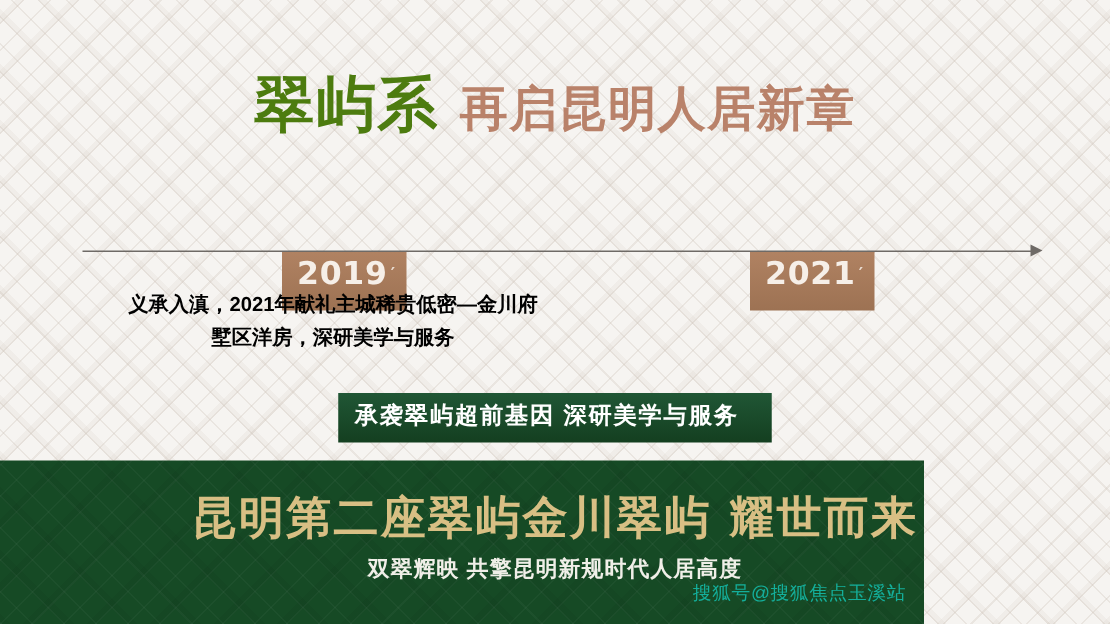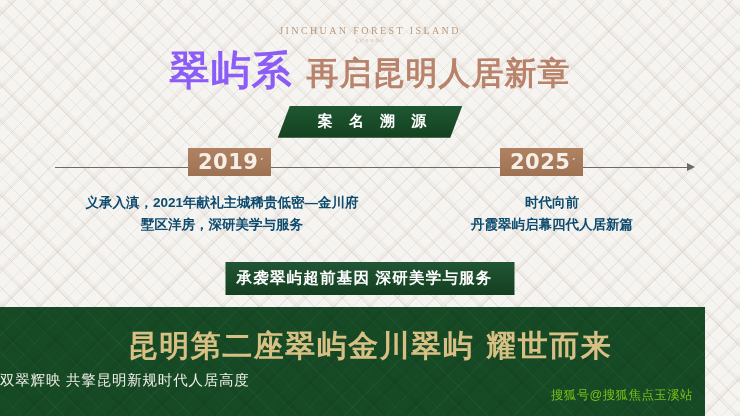--- a/index.html
+++ b/index.html
@@ -69,21 +69,21 @@
     width: 740px;
     text-align: center;
     white-space: nowrap;
     line-height: 1;
   }
   .headline-green {
     font-family: "DejaVu Sans", sans-serif;
     font-weight: bold;
     font-size: 40px;
     letter-spacing: 1px;
-    color: #8b5cf6;
+    color: #4d7c0f;
     vertical-align: baseline;
   }
   .headline-bronze {
     font-family: "DejaVu Sans", sans-serif;
     font-weight: bold;
     font-size: 32px;
     letter-spacing: 1px;
     color: #b9826a;
     margin-left: 14px;
     vertical-align: baseline;
@@ -119,48 +119,48 @@
     position: absolute;
     top: 163px;
     left: 687px;
     width: 0; height: 0;
     border-top: 4px solid transparent;
     border-bottom: 4px solid transparent;
     border-left: 8px solid #6e6a66;
   }
   .year-badge {
     position: absolute;
-    top: 148px;
+    top: 168px;
     height: 28px;
     background: linear-gradient(180deg,#b08262 0%, #9d7253 100%);
     color: #f6efe8;
     font-family: "DejaVu Sans", sans-serif;
     font-weight: bold;
     font-size: 21px;
     line-height: 28px;
-    padding: 0 9px 0 10px;
+    padding: 0 9px 11px 10px;
     letter-spacing: 0.5px;
     white-space: nowrap;
   }
   .year-badge .tick {
     font-size: 11px;
     vertical-align: top;
     position: relative;
     top: 1px;
     left: 2px;
     opacity: 0.85;
   }
   #badge-2019 { left: 188px; }
   #badge-2025 { left: 500px; }
 
   
   .tl-text {
     position: absolute;
     text-align: center;
-    color: #0c4a6e;
+    color: #000000;
     font-size: 13.5px;
     font-weight: bold;
     line-height: 1.62;
     white-space: nowrap;
   }
   #tl-text-left  { top: 192px; left: 62px;  width: 320px; }
   #tl-text-right { top: 192px; left: 437px; width: 230px; }
 
   
   .slogan-bar {
@@ -176,21 +176,21 @@
     padding: 6px 22px 7px 11px;
     line-height: 1.3;
     white-space: nowrap;
   }
 
   
   .green-panel {
     position: absolute;
     left: 0;
     top: 307px;
-    width: 705px;
+    width: 616px;
     height: 109px;
     background-color: #164a25;
     overflow: hidden;
   }
   .green-panel .texture-dark {
     position: absolute;
     inset: 0;
     background-image:
       repeating-linear-gradient(45deg,  rgba(255,255,255,0.030) 0 1px, rgba(0,0,0,0) 1px 15px),
       repeating-linear-gradient(-45deg, rgba(255,255,255,0.030) 0 1px, rgba(0,0,0,0) 1px 15px),
@@ -210,72 +210,64 @@
     letter-spacing: 1.5px;
     color: #d8bf84;
     white-space: nowrap;
     line-height: 1;
   }
   .panel-sub {
     position: absolute;
     top: 66px;
     left: 0;
     width: 740px;
+    text-align: center;
     font-size: 14.5px;
-    font-weight: normal;
+    font-weight: bold;
     letter-spacing: 0.8px;
     color: #f0efe8;
     white-space: nowrap;
     line-height: 1;
   }
   .watermark {
     position: absolute;
     right: 12px;
     bottom: 12px;
     font-size: 12.5px;
-    color: #84cc16;
+    color: #14b8a6;
     opacity: 0.92;
     letter-spacing: 0.4px;
     white-space: nowrap;
   }
 </style>
 </head>
 <body>
 
 <div id="poster">
 
   <div class="texture-light"></div>
 
-  <div class="logo-wrap">
-    <div class="logo-main">JINCHUAN FOREST ISLAND</div>
-    <div class="logo-sub">金川森林岛屿</div>
-  </div>
 
   <div class="headline">
     <span class="headline-green">翠屿系</span><span class="headline-bronze">再启昆明人居新章</span>
   </div>
 
-  <div class="banner">案 名 溯 源</div>
 
   <div class="timeline-line"></div>
   <div class="timeline-arrow"></div>
 
   <div class="year-badge" id="badge-2019"><span>2019</span><span class="tick">′</span></div>
 
-  <div class="year-badge" id="badge-2025"><span>2025</span><span class="tick">′</span></div>
+  <div class="year-badge" id="badge-2025"><span>2021</span><span class="tick">′</span></div>
 
   <div class="tl-text" id="tl-text-left">
     <div>义承入滇，2021年献礼主城稀贵低密—金川府</div>
     <div>墅区洋房，深研美学与服务</div>
   </div>
 
-  <div class="tl-text" id="tl-text-right">
-    <div>时代向前</div>
-    <div>丹霞翠屿启幕四代人居新篇</div>
-  </div>
 
   <div class="slogan-bar">承袭翠屿超前基因  深研美学与服务</div>
 
   <div class="green-panel">
     <div class="texture-dark"></div>
     <div class="panel-title">昆明第二座翠屿金川翠屿  耀世而来</div>
     <div class="panel-sub">双翠辉映  共擎昆明新规时代人居高度</div>
     <div class="watermark">搜狐号@搜狐焦点玉溪站</div>
   </div>
 

